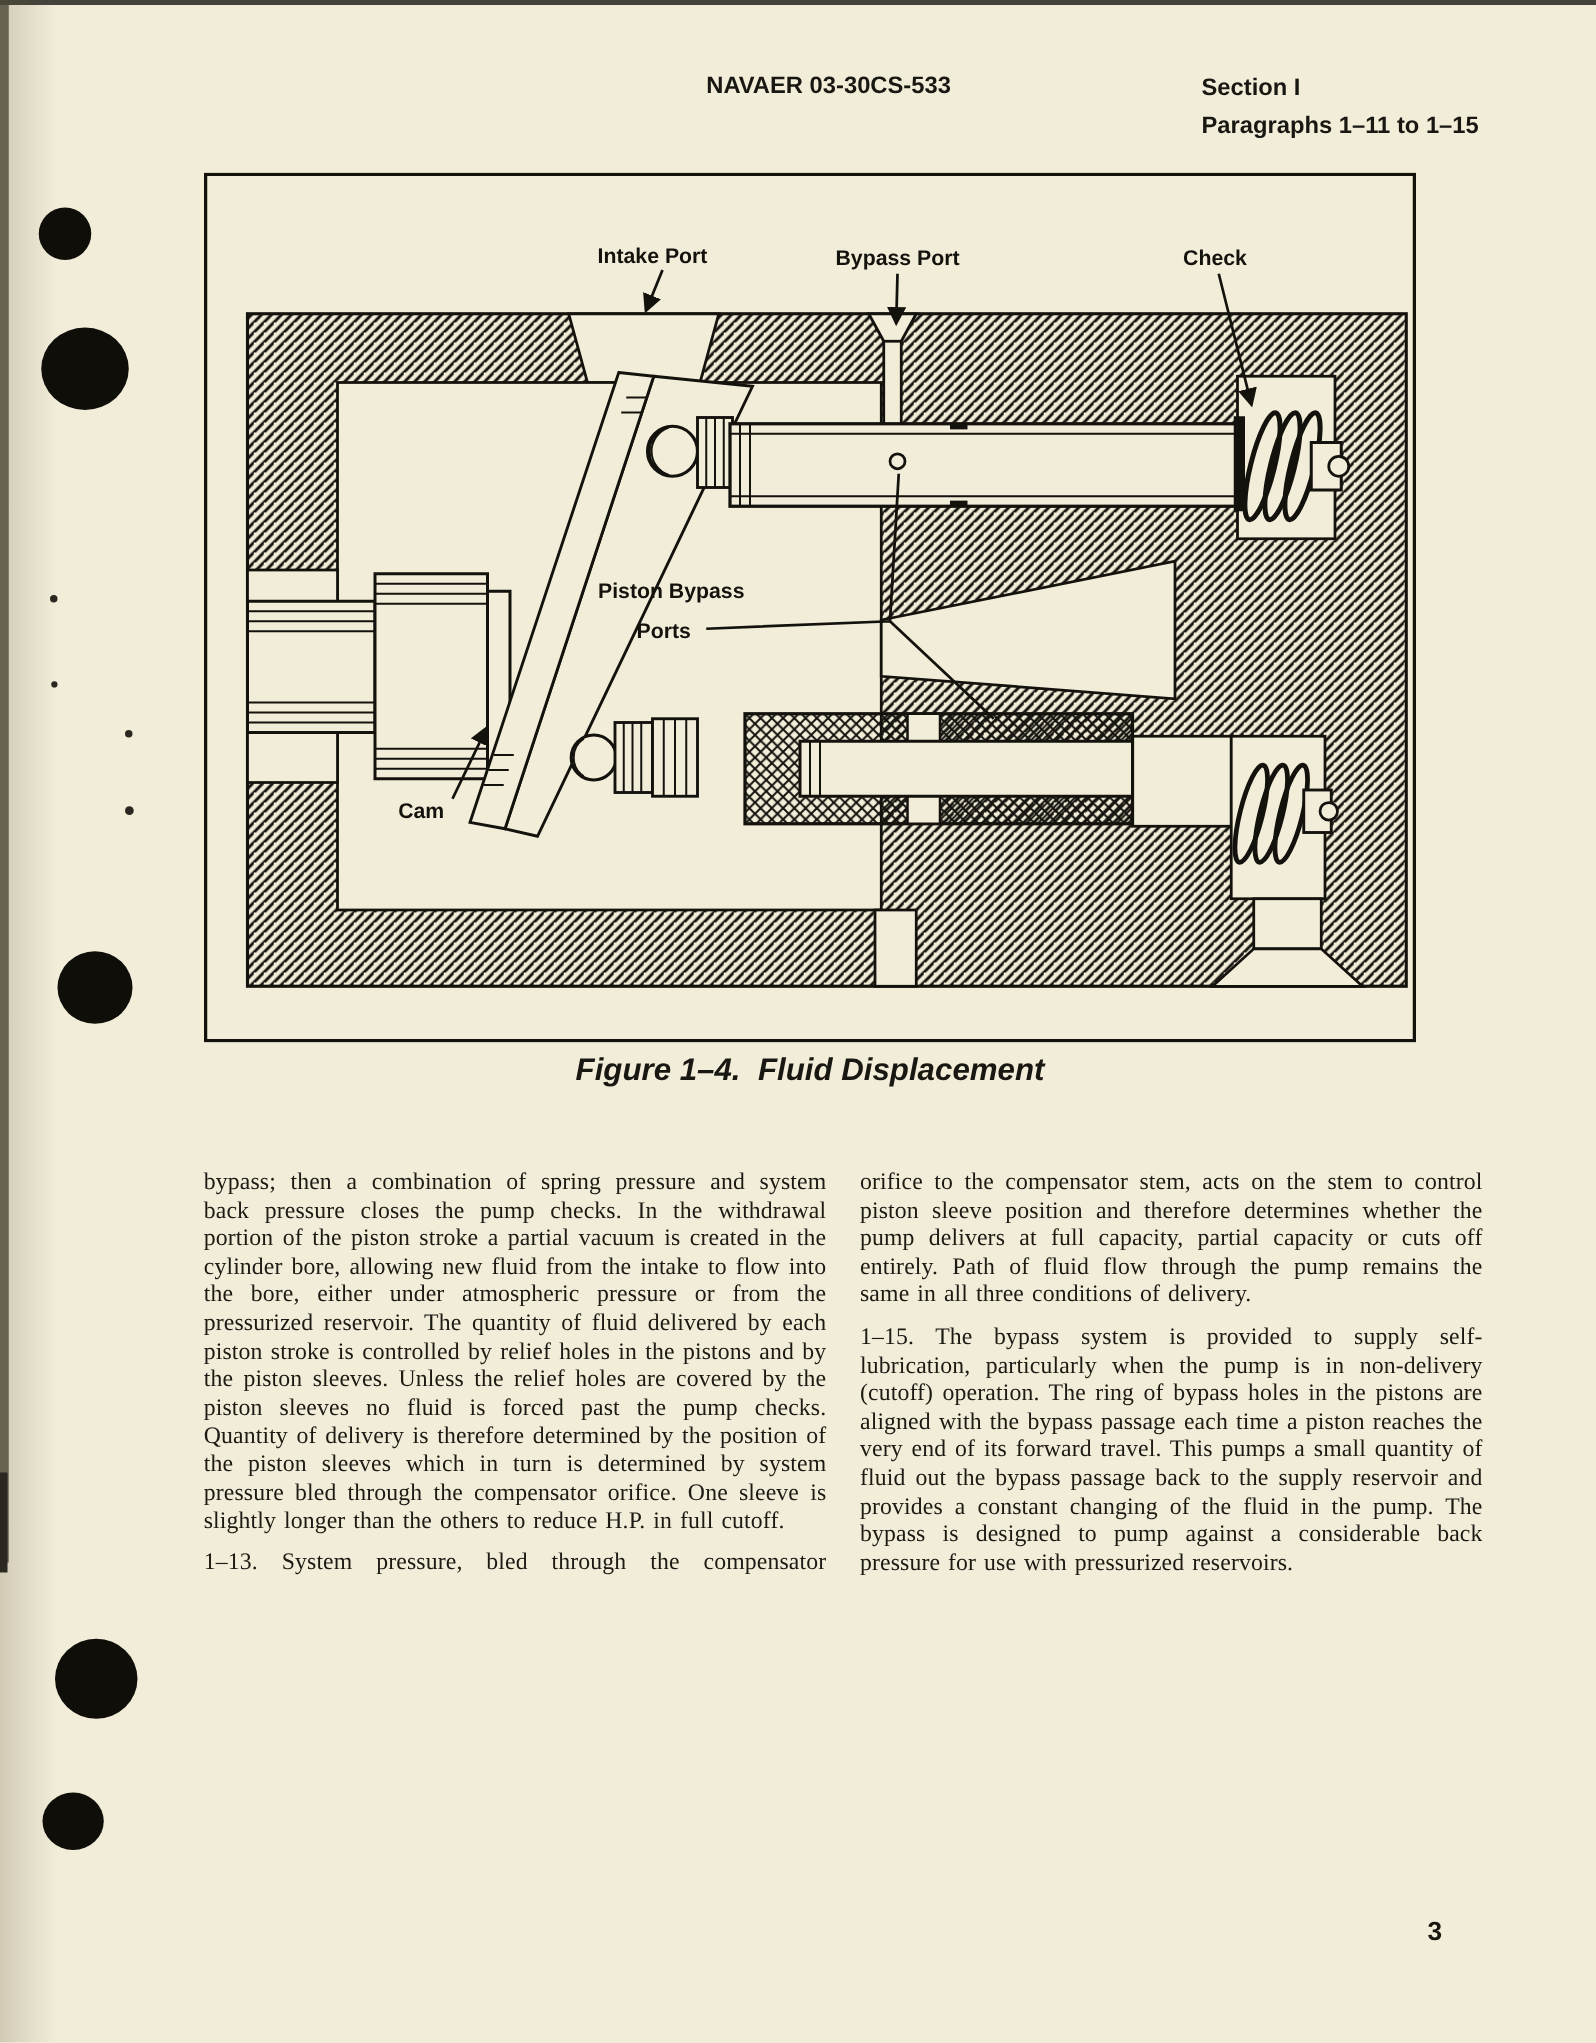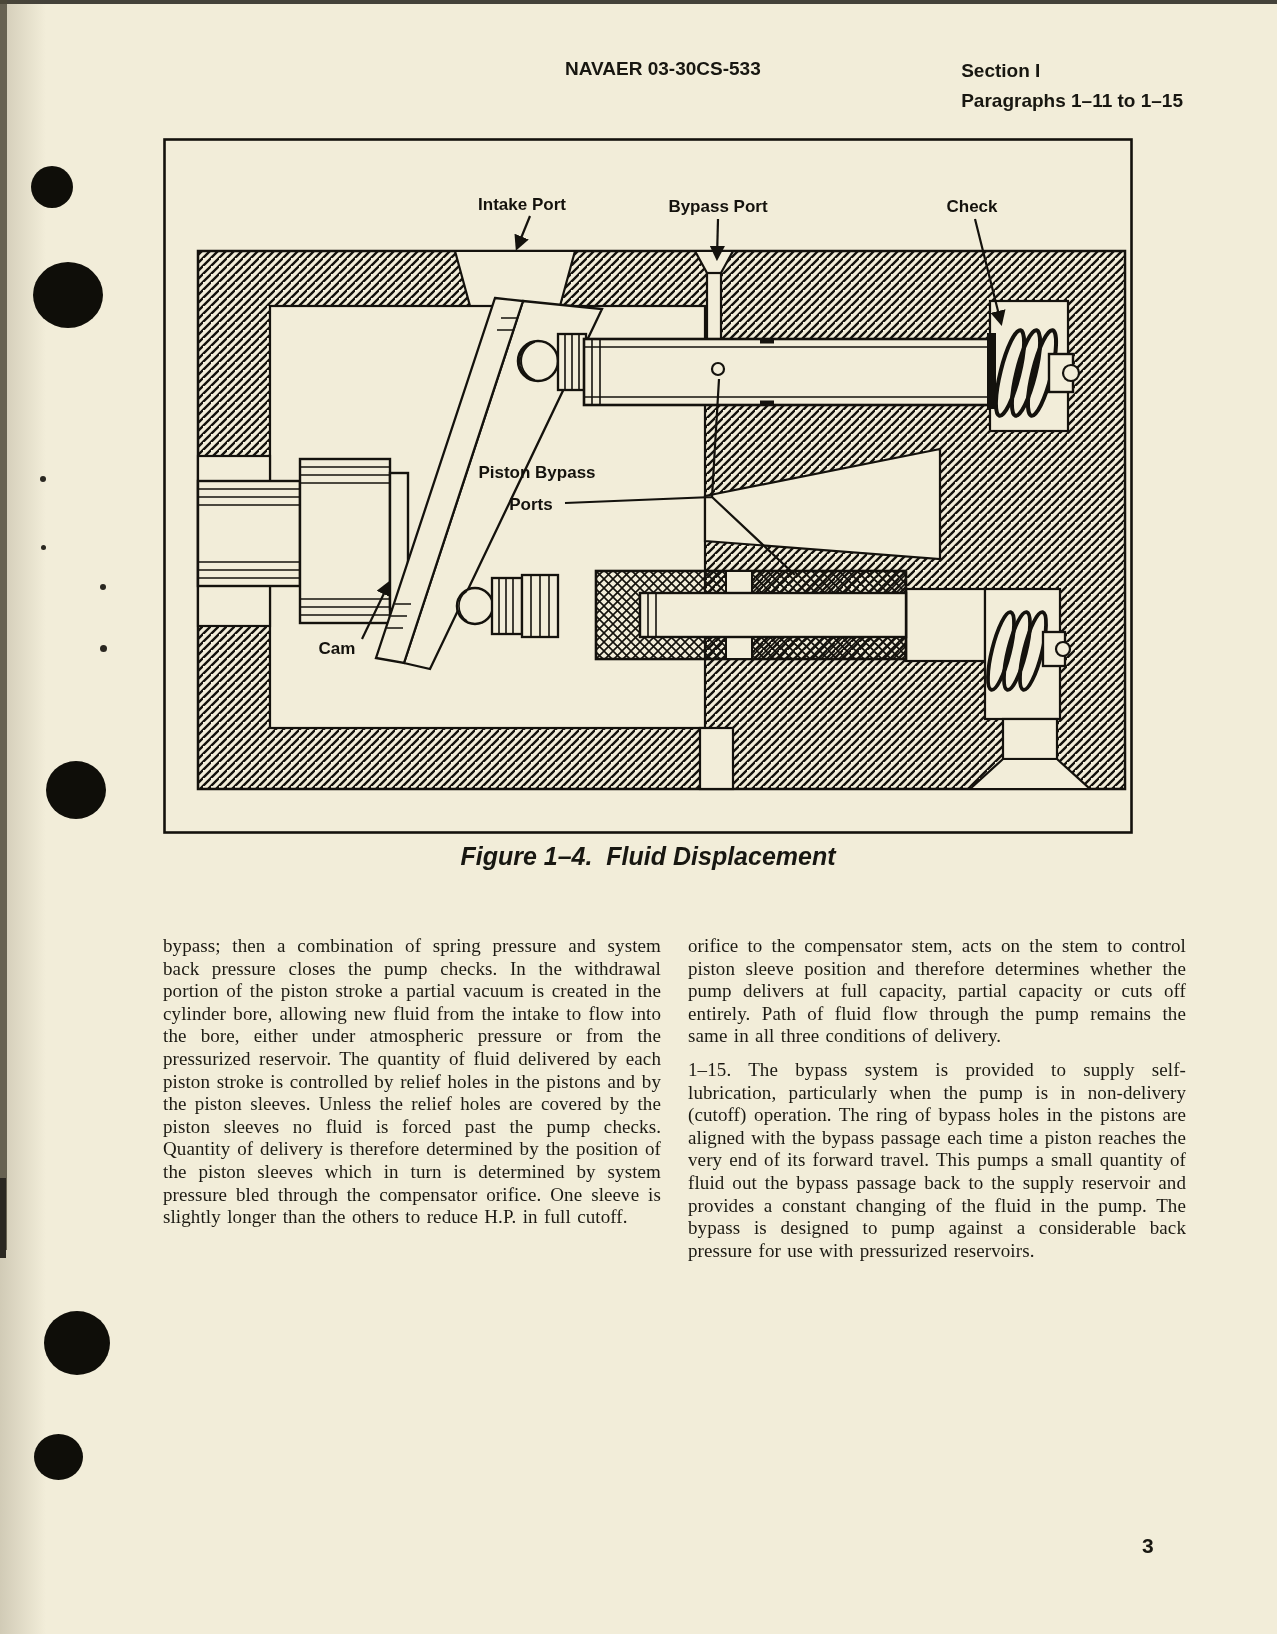--- a/index.html
+++ b/index.html
@@ -172,20 +172,21 @@
     <text class="flabel" x="368" y="372">Ports</text>
     <text class="flabel" x="174" y="516">Cam</text>
   </g>
 </svg>
 </div>
 
 <div class="abs caption">Figure 1–4.  Fluid Displacement</div>
 
 <div class="abs col" style="left:163px;">
   <p>bypass; then a combination of spring pressure and system back pressure closes the pump checks. In the withdrawal portion of the piston stroke a partial vacuum is created in the cylinder bore, allowing new fluid from the intake to flow into the bore, either under atmospheric pressure or from the pressurized reservoir. The quantity of fluid delivered by each piston stroke is controlled by relief holes in the pistons and by the piston sleeves. Unless the relief holes are covered by the piston sleeves no fluid is forced past the pump checks. Quantity of delivery is therefore determined by the position of the piston sleeves which in turn is determined by system pressure bled through the compensator orifice. One sleeve is slightly longer than the others to reduce H.P. in full cutoff.</p>
+  <p class="stretch">1–13. System pressure, bled through the compensator</p>
 </div>
 
 <div class="abs col" style="left:688px;">
   <p>orifice to the compensator stem, acts on the stem to control piston sleeve position and therefore determines whether the pump delivers at full capacity, partial capacity or cuts off entirely. Path of fluid flow through the pump remains the same in all three conditions of delivery.</p>
   <p class="para-after">1–15. The bypass system is provided to supply self-lubrication, particularly when the pump is in non-delivery (cutoff) operation. The ring of bypass holes in the pistons are aligned with the bypass passage each time a piston reaches the very end of its forward travel. This pumps a small quantity of fluid out the bypass passage back to the supply reservoir and provides a constant changing of the fluid in the pump. The bypass is designed to pump against a considerable back pressure for use with pressurized reservoirs.</p>
 </div>
 
 <div class="abs pageno">3</div>
 
 </body></html>

